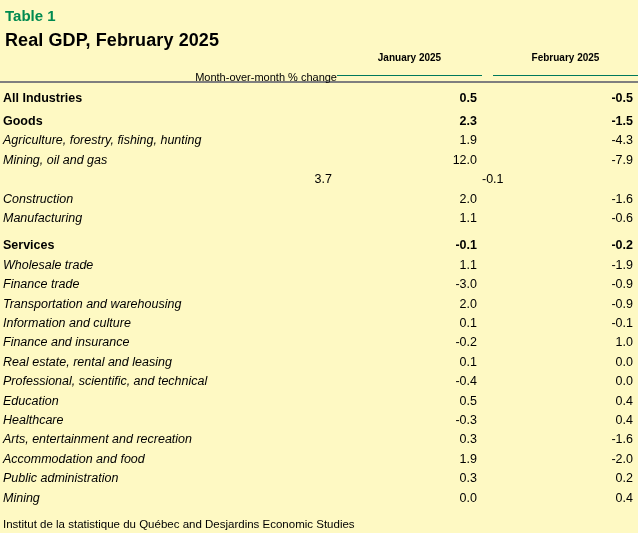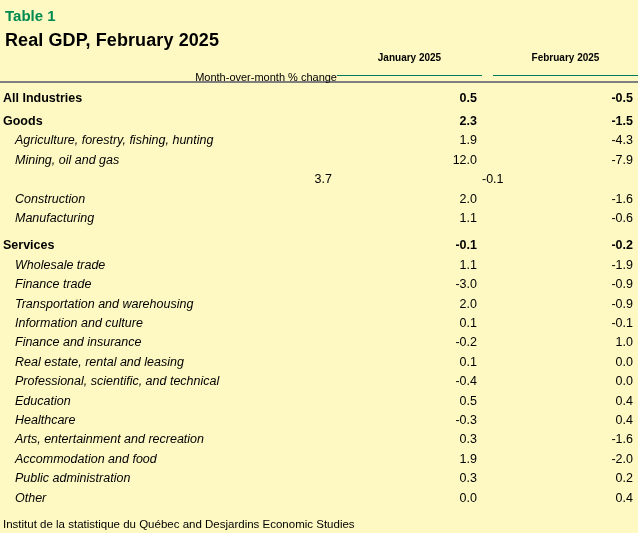--- a/index.html
+++ b/index.html
@@ -30,21 +30,21 @@
   .colhead {
     font-size: 10px; font-weight: bold; text-align: center;
     padding-bottom: 12px; margin-bottom: 9px;
     border-bottom: 1.5px solid #00795c;
   }
 
   
   .rows { padding-top: 5px; }
   .row { height: 19.4px; align-items: center; font-size: 12.5px; }
   .row .label { padding-left: 3px; white-space: nowrap; }
-  .row.detail .label { padding-left: 15px; font-style: italic; }
+  .row.detail .label { padding-left: 3px; font-style: italic; }
   .row.bold { font-weight: bold; }
   .row.gap-small { margin-top: 4px; }
   .row.gap-large { margin-top: 8px; }
   .num { text-align: right; padding-right: 5px; font-variant-numeric: tabular-nums; }
 
   
   .footer { font-size: 11.5px; padding-left: 3px; margin-top: 11px; color: #000000; }
 </style>
 </head>
 <body>
@@ -197,21 +197,21 @@
   </div>
 
   <div class="row grid4 detail">
     <div class="label">Public administration</div>
     <div class="num">0.3</div>
     <div></div>
     <div class="num">0.2</div>
   </div>
 
   <div class="row grid4 detail">
-    <div class="label">Other</div>
+    <div class="label">Mining</div>
     <div class="num">0.0</div>
     <div></div>
     <div class="num">0.4</div>
   </div>
 </div>
 
   <div class="footer">Institut de la statistique du Québec and Desjardins Economic Studies</div>
 
 </div>
 

